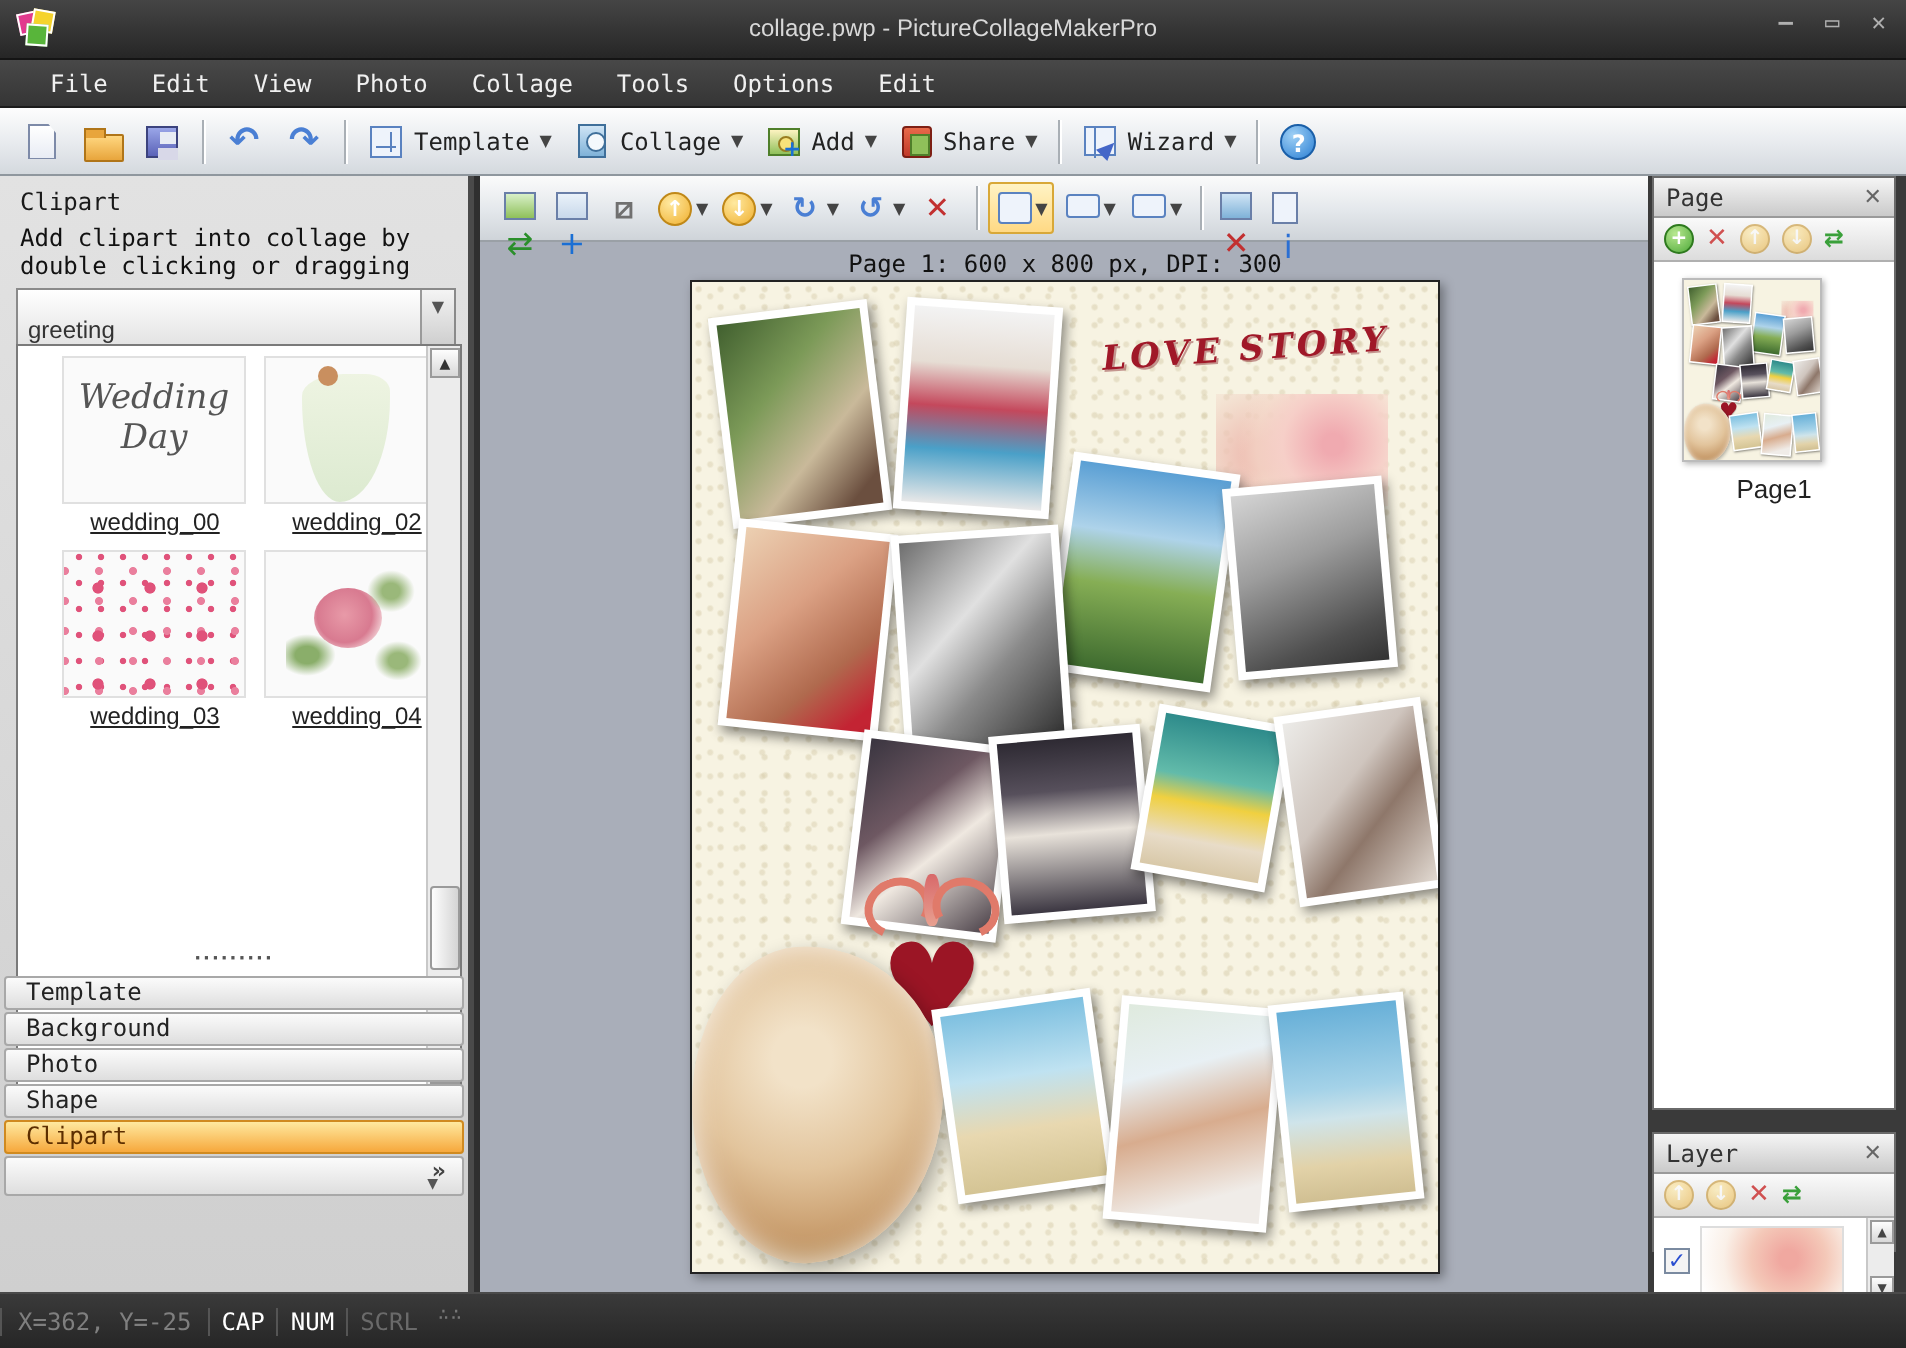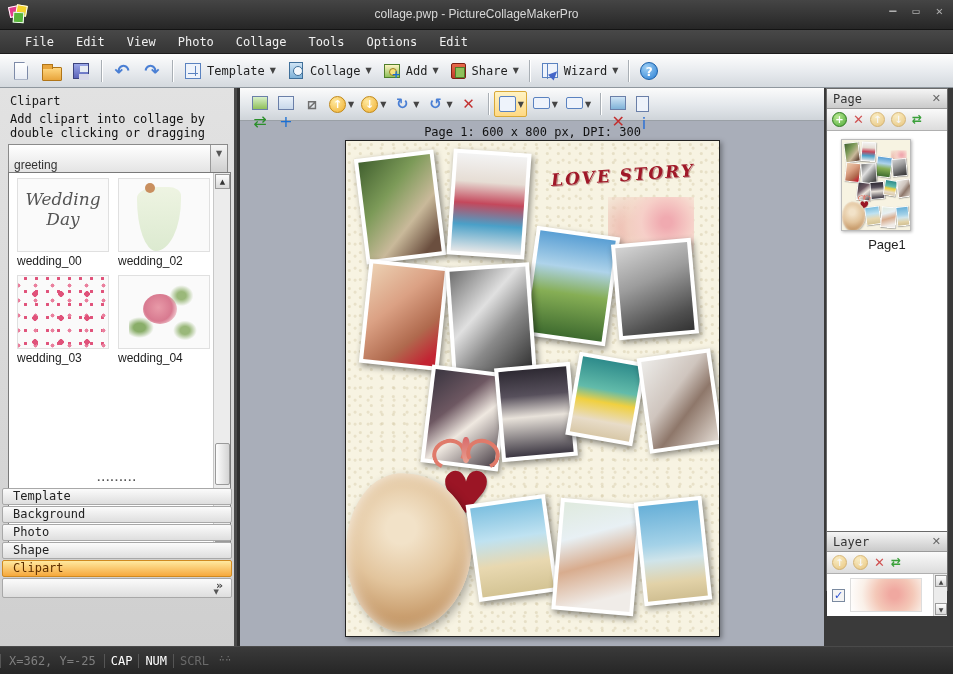--- a/index.html
+++ b/index.html
@@ -70,25 +70,25 @@
     background:linear-gradient(#e2e2e2,#cfcfcf); border-right:3px solid #4a4a4a; }
   #clipart-title { margin:6px 0 2px 10px; font:12px "DejaVu Sans Mono", monospace; color:#1a1a1a; }
   #clipart-hint { margin:4px 8px 4px 10px; font:12px "DejaVu Sans Mono", monospace; color:#111; line-height:14px; }
   #clipart-select { position:relative; margin:4px 6px 6px 8px; height:29px; background:linear-gradient(#fff,#e4e4e4);
     border:1px solid #8a8a8a; display:flex; align-items:flex-end; }
   #clipart-select .val { flex:1; padding-left:5px; font:12px "Liberation Sans", sans-serif; color:#333; }
   #clipart-select .dd { width:17px; height:100%; background:linear-gradient(#f4f4f4,#cfcfcf);
     border-left:1px solid #9a9a9a; font-size:8px; color:#555; text-align:center; line-height:17px; }
   #clipart-list { position:absolute; left:8px; top:84px; width:223px; height:386px;
     background:#fff; border:1px solid #7a7a7a; overflow:hidden; }
-  #clipart-grid { position:absolute; left:4px; top:2px; width:202px; display:flex; flex-wrap:wrap; }
+  #clipart-grid { position:absolute; left:18px; top:2px; width:202px; display:flex; flex-wrap:wrap; }
   .cl-tile { width:101px; padding:3px 4px 1px; }
   .cl-thumb { width:92px; height:74px; background:#fafafa; border:1px solid #e0e0e0; position:relative; overflow:hidden; }
   .cl-thumb.sel { border:1px dotted #4a90d8; background-image:radial-gradient(#7ab0d8 0.8px, transparent 0.9px); background-size:4px 4px; }
-  .cl-lbl { text-align:left; font:12px "Liberation Sans", sans-serif; color:#222; padding:2px 0 3px; }
+  .cl-lbl { text-align:center; font:12px "Liberation Sans", sans-serif; color:#222; padding:2px 0 3px;text-decoration:underline; }
   .th-script { font:italic 17px "DejaVu Serif", serif; color:#555; text-align:center; padding-top:10px; line-height:20px; }
   .th-dress::before { content:""; position:absolute; left:30px; top:6px; width:30px; height:62px;
     background:linear-gradient(#f2e3cd,#e8d5b8); border-radius:45% 45% 50% 50%/20% 20% 80% 80%; box-shadow:12px 2px 0 -4px #dfe8df; }
   .th-bride2::before { content:""; position:absolute; left:18px; top:8px; width:44px; height:64px;
     background:linear-gradient(#eef4e2,#dcead0); border-radius:50% 30% 60% 45%/18% 14% 85% 85%; }
   .th-bride2::after { content:""; position:absolute; left:26px; top:4px; width:10px; height:10px; border-radius:50%; background:#c98f5f; }
   .th-dots { background-image:radial-gradient(circle, #e0527a 2.6px, transparent 3px),
     radial-gradient(circle, #ea7f9d 1.8px, transparent 2.2px), radial-gradient(circle, #e0527a 1.4px, transparent 1.8px);
     background-size:26px 24px, 17px 15px, 11px 13px; background-position:4px 6px, 9px 2px, 2px 9px; }
   .th-rose::before { content:""; position:absolute; left:24px; top:18px; width:34px; height:30px; border-radius:50%;
@@ -193,21 +193,21 @@
   .g-x { color:#d05050; font:bold 13px "DejaVu Sans", sans-serif; line-height:15px; }
   .g-up,.g-dn { background:radial-gradient(circle at 35% 30%,#ffe9a0,#f0b030); border:1px solid #c08818; opacity:.55; }
   .g-ref { color:#3aa03a; font:bold 12px "DejaVu Sans", sans-serif; line-height:15px; }
   #page-panel { top:0; height:467px; }
   #page-panel .rp-body { position:relative; height:423px; background:#fff; }
   #page-thumb { position:absolute; left:14px; top:8px; width:70px; height:92px; background:#f7f3e2;
     border:1px solid #bbb; box-shadow:1px 1px 3px rgba(0,0,0,.3); overflow:hidden; }
   #thumb-collage { position:absolute; left:0; top:0; width:375px; height:497px; transform:scale(0.186); transform-origin:0 0; }
   #page-thumb-label { position:absolute; left:0; top:106px; width:100%; text-align:center;
     font:13px "Liberation Sans", sans-serif; color:#222; }
-  #layer-panel { top:443px; height:60px; }
+  #layer-panel { top:478px; height:60px; }
   #layer-panel .rp-body { position:relative; height:42px; background:#fff; overflow:hidden; }
   #layer-row { position:absolute; left:0; top:0; right:14px; height:42px; display:flex; align-items:center; gap:5px; padding-left:5px; }
   #layer-check { width:13px; height:13px; background:#f4f4f4; border:1px solid #7a8aa0; color:#2a4fd0;
     font:bold 11px "DejaVu Sans", sans-serif; line-height:11px; text-align:center; }
   #layer-thumb { width:72px; height:34px; border:1px solid #ddd;
     background:radial-gradient(circle at 62% 48%, #f0a8a0 10%, #f4c8b8 40%, #faf0e8 70%, #fff); }
   .mini-scroll { position:absolute; right:0; top:0; bottom:0; width:14px; background:#ececec; border-left:1px solid #c8c8c8; }
   .mini-scroll .a { position:absolute; left:1px; width:12px; height:12px; font-size:6px; color:#444; text-align:center;
     line-height:12px; background:linear-gradient(#fdfdfd,#d8d8d8); border:1px solid #9a9a9a; }
   .mini-scroll .a.up { top:1px; } .mini-scroll .a.dn { bottom:1px; }

